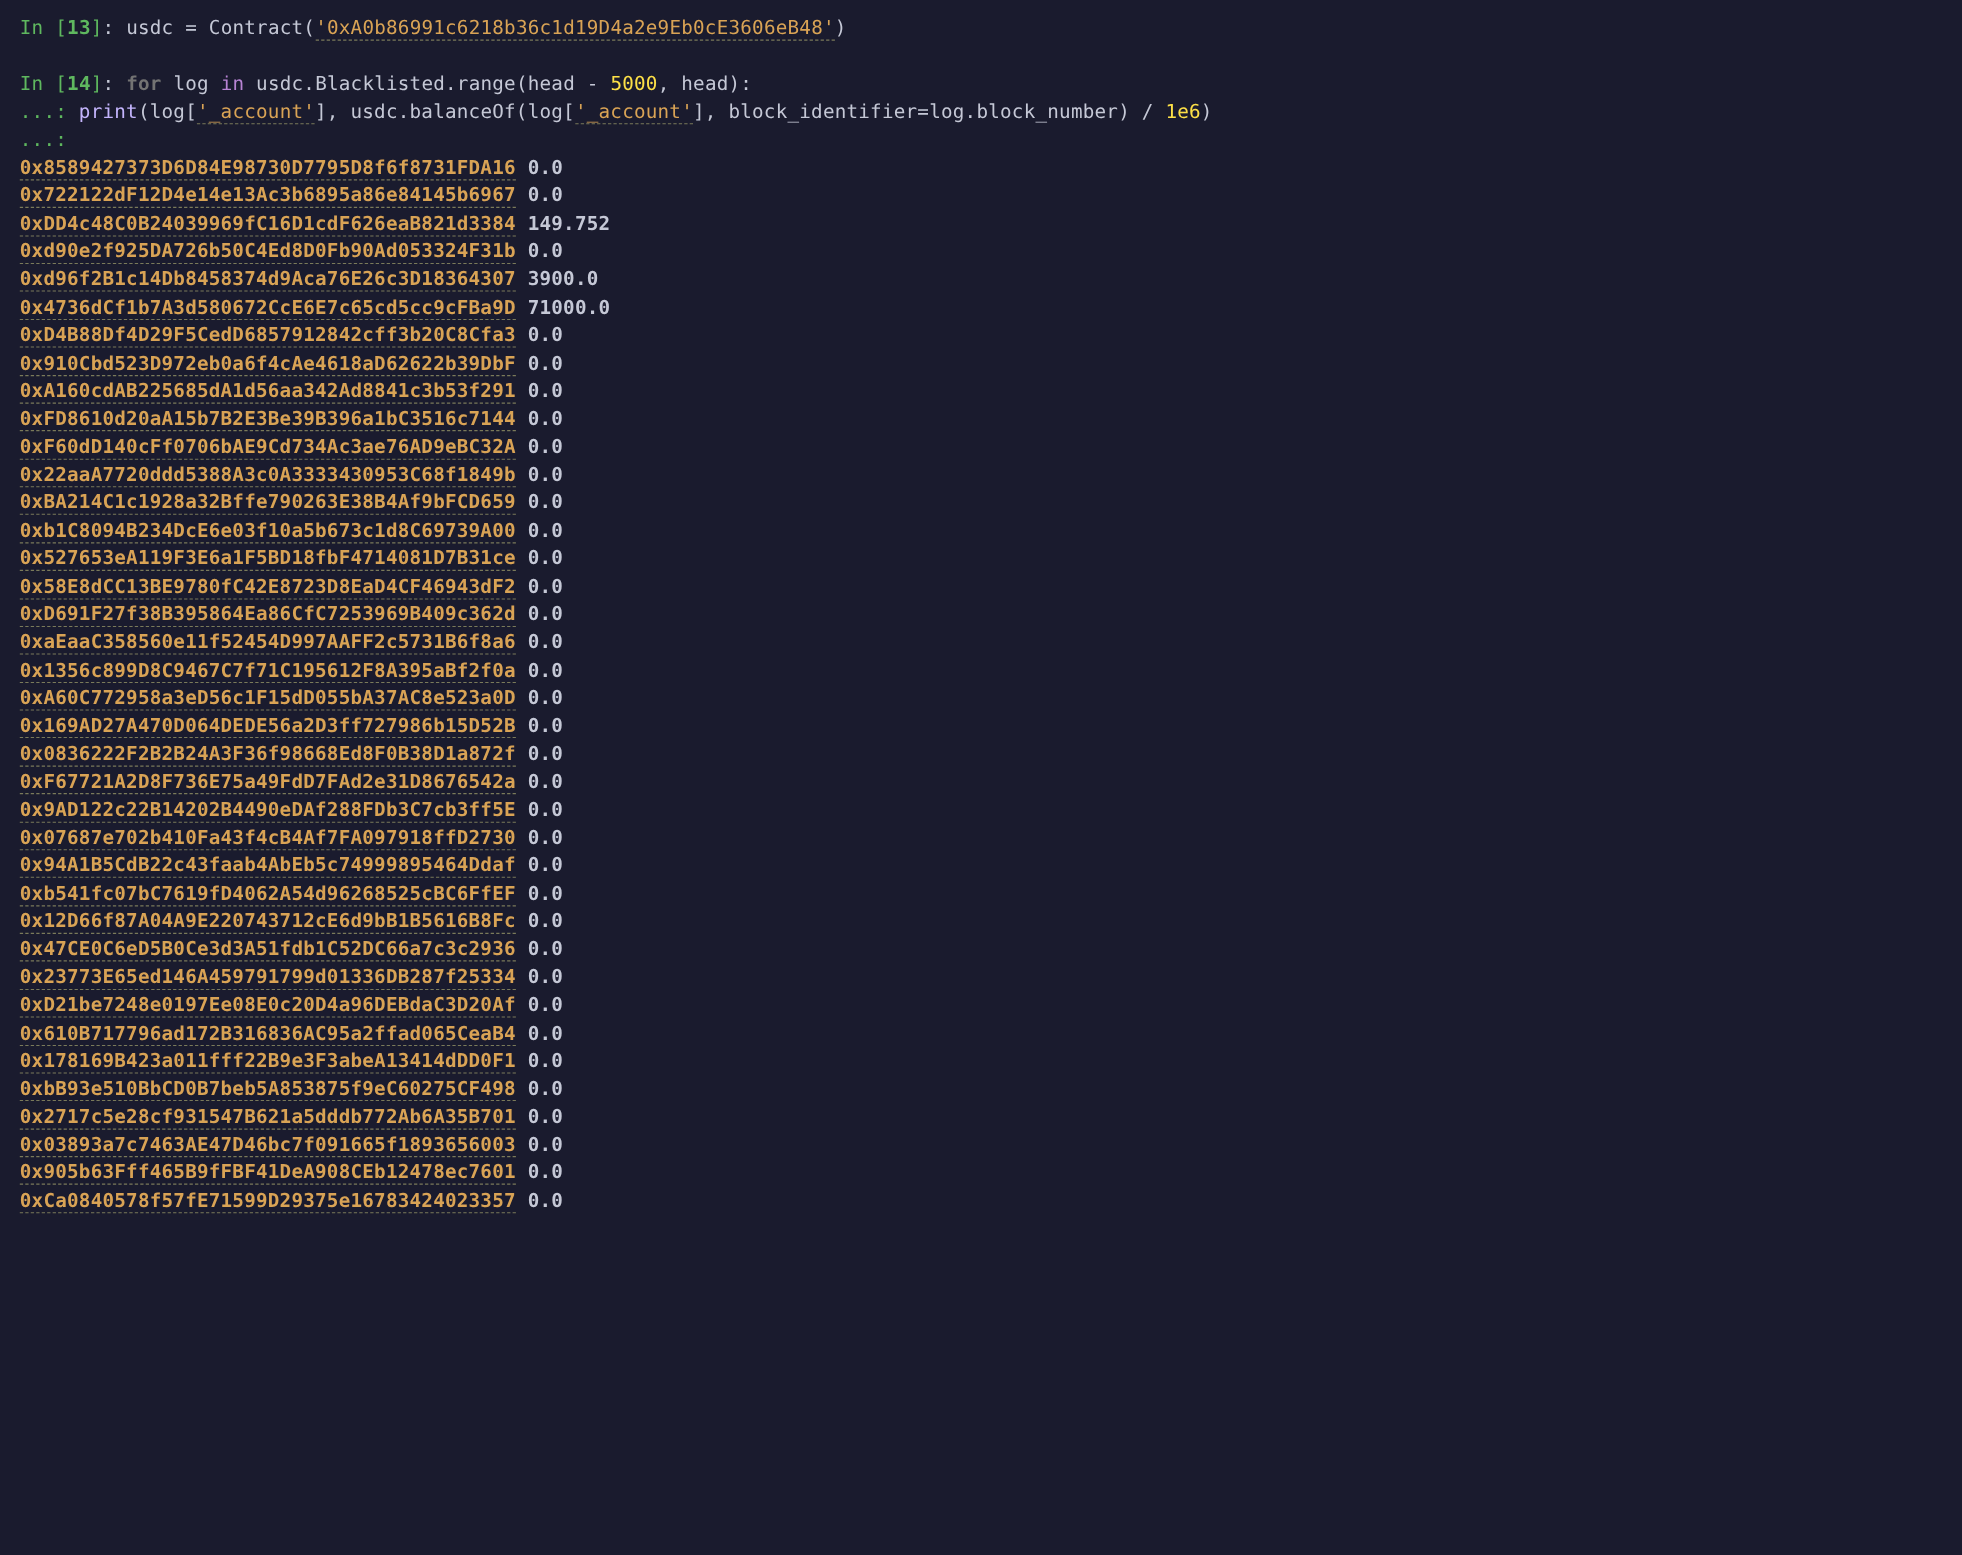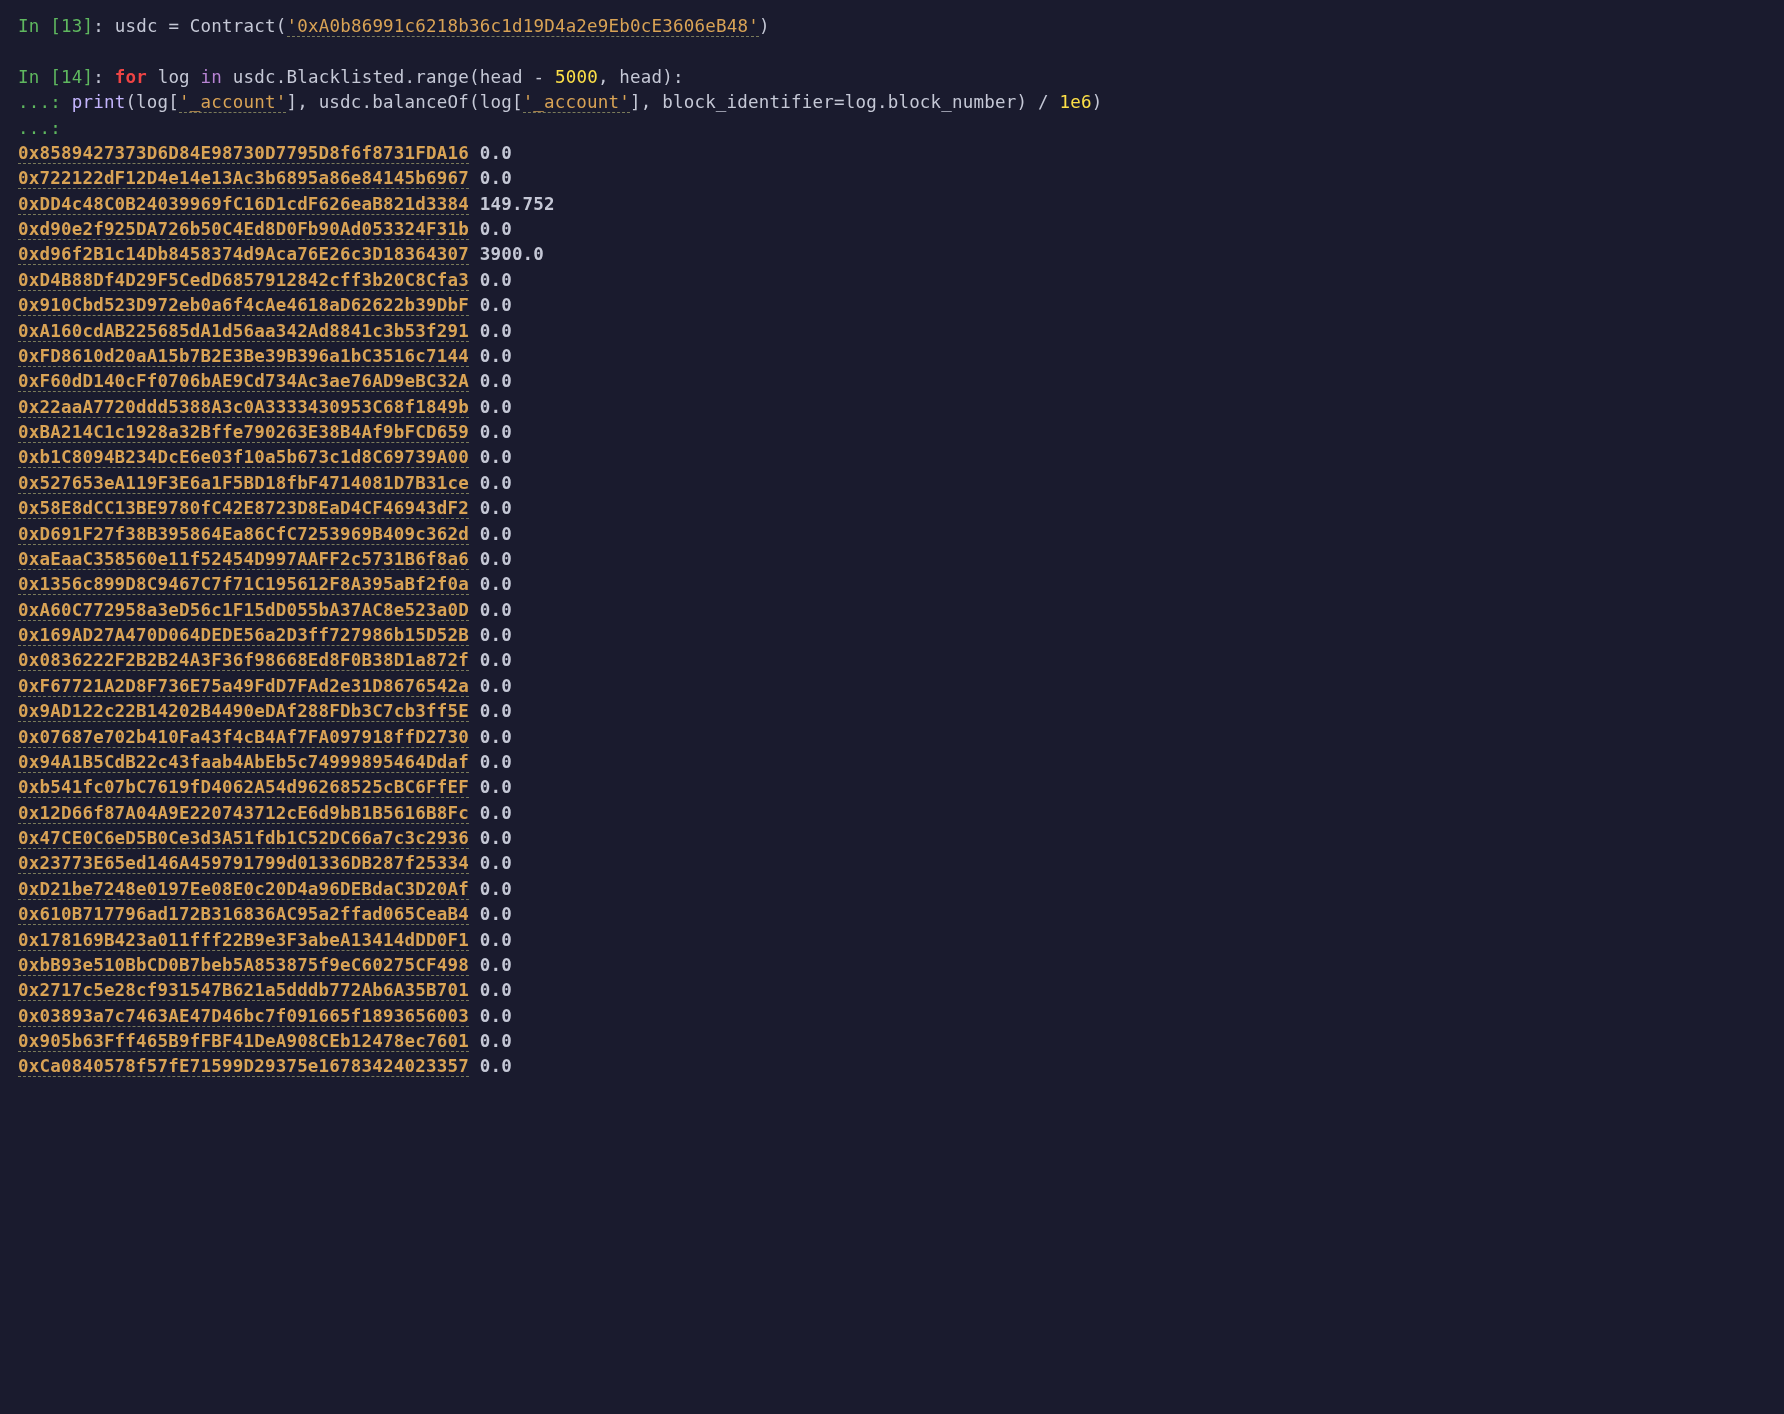--- a/index.html
+++ b/index.html
@@ -18,28 +18,28 @@
       letter-spacing: 0.2px;
     }
     .line {
       display: block;
     }
     .prompt-in {
       color: #5fb85f;
     }
     .prompt-num {
       color: #5fb85f;
-      font-weight: normal;
+      font-weight: bold;
       text-align: right;
     }
     .bracket {
       color: #5fb85f;
     }
     .keyword {
-      color: #ef4444;
+      color: #737373;
       font-weight: bold;
       margin-top: 32px;
     }
     .keyword-in {
       color: #b884d4;
     }
     .builtin {
       color: #c4b5fd;
     }
     .string {
@@ -83,20 +83,21 @@
 <span class="line"><span class="cont">    ...: </span><span class="plain">    </span><span class="builtin">print</span><span class="plain">(log[</span><span class="string">'_account'</span><span class="plain">], usdc.balanceOf(log[</span><span class="string">'_account'</span><span class="plain">], block_identifier</span><span class="plain">=</span><span class="plain">log.block_number) </span><span class="plain">/</span><span class="plain"> </span><span class="number">1e6</span><span class="plain">)</span></span>
 
 <span class="line"><span class="cont">    ...: </span></span>
 
 <div id="output-container">
       <span class="output-line"><span class="addr">0x8589427373D6D84E98730D7795D8f6f8731FDA16</span> <span class="balance">0.0</span></span>
       <span class="output-line"><span class="addr">0x722122dF12D4e14e13Ac3b6895a86e84145b6967</span> <span class="balance">0.0</span></span>
       <span class="output-line"><span class="addr">0xDD4c48C0B24039969fC16D1cdF626eaB821d3384</span> <span class="balance">149.752</span></span>
       <span class="output-line"><span class="addr">0xd90e2f925DA726b50C4Ed8D0Fb90Ad053324F31b</span> <span class="balance">0.0</span></span>
       <span class="output-line"><span class="addr">0xd96f2B1c14Db8458374d9Aca76E26c3D18364307</span> <span class="balance">3900.0</span></span>
+      <span class="output-line"><span class="addr">0x4736dCf1b7A3d580672CcE6E7c65cd5cc9cFBa9D</span> <span class="balance">71000.0</span></span>
       <span class="output-line"><span class="addr">0xD4B88Df4D29F5CedD6857912842cff3b20C8Cfa3</span> <span class="balance">0.0</span></span>
       <span class="output-line"><span class="addr">0x910Cbd523D972eb0a6f4cAe4618aD62622b39DbF</span> <span class="balance">0.0</span></span>
       <span class="output-line"><span class="addr">0xA160cdAB225685dA1d56aa342Ad8841c3b53f291</span> <span class="balance">0.0</span></span>
       <span class="output-line"><span class="addr">0xFD8610d20aA15b7B2E3Be39B396a1bC3516c7144</span> <span class="balance">0.0</span></span>
       <span class="output-line"><span class="addr">0xF60dD140cFf0706bAE9Cd734Ac3ae76AD9eBC32A</span> <span class="balance">0.0</span></span>
       <span class="output-line"><span class="addr">0x22aaA7720ddd5388A3c0A3333430953C68f1849b</span> <span class="balance">0.0</span></span>
       <span class="output-line"><span class="addr">0xBA214C1c1928a32Bffe790263E38B4Af9bFCD659</span> <span class="balance">0.0</span></span>
       <span class="output-line"><span class="addr">0xb1C8094B234DcE6e03f10a5b673c1d8C69739A00</span> <span class="balance">0.0</span></span>
       <span class="output-line"><span class="addr">0x527653eA119F3E6a1F5BD18fbF4714081D7B31ce</span> <span class="balance">0.0</span></span>
       <span class="output-line"><span class="addr">0x58E8dCC13BE9780fC42E8723D8EaD4CF46943dF2</span> <span class="balance">0.0</span></span>

